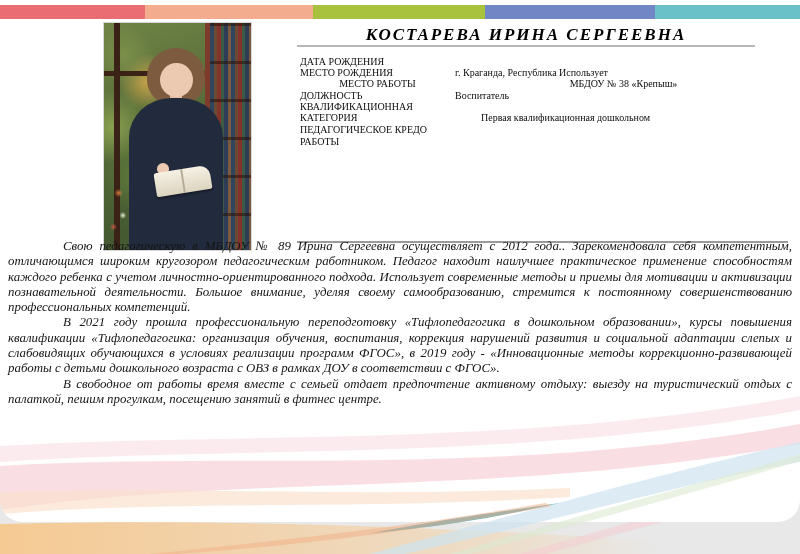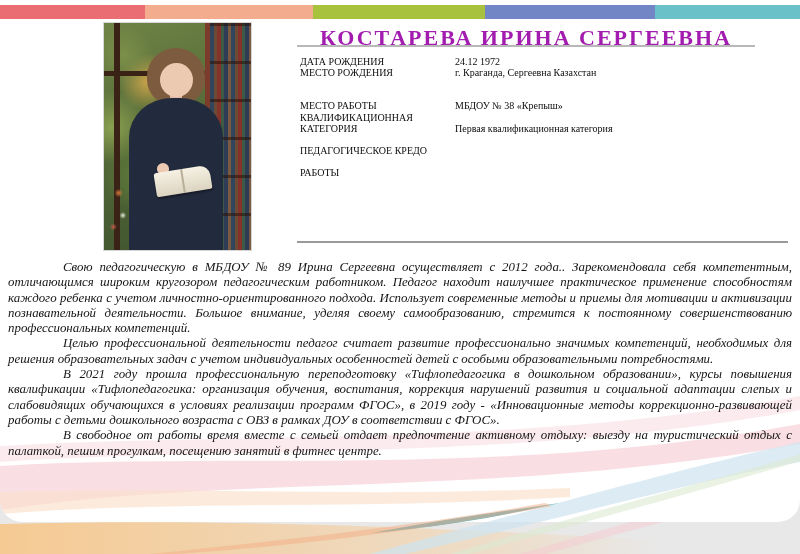--- a/index.html
+++ b/index.html
@@ -48,31 +48,31 @@
   .ph-neck{position:absolute;left:44%;top:22%;width:12%;height:5%;background:#e2b9a2;}
   .ph-body{position:absolute;left:2%;top:25%;width:96%;height:75%;background:#222a3d;
     border-radius:46% 46% 6% 6% / 26% 26% 0 0;}
   .ph-book{position:absolute;left:28%;top:60%;width:58%;height:12%;
     background:linear-gradient(#f6f1e4,#dcd4c0);transform:rotate(-9deg);
     border-radius:3px 10px 2px 2px;box-shadow:0 2px 2px rgba(0,0,0,.35);}
   .ph-book:after{content:"";position:absolute;left:48%;top:0;width:2px;height:100%;background:#b9ae97;}
   .ph-hand{position:absolute;left:30%;top:57%;width:13%;height:6%;background:#eccab2;border-radius:50%;}
   
   .title{position:absolute;left:297px;top:25px;width:458px;text-align:center;
-    font-size:22px;font-weight:bold;letter-spacing:2px;color:#a21caf;z-index:2;white-space:nowrap;}
+    font-size:17px;font-weight:bold;letter-spacing:2px;color:#000000;z-index:2;white-space:nowrap;font-style:italic;}
   .title-underline{position:absolute;left:297px;top:45px;width:458px;height:2px;background:#b8b8b8;z-index:2;}
   .info{position:absolute;left:300px;top:56px;width:492px;z-index:2;}
   .info .row{display:flex;align-items:flex-start;font-size:10px;line-height:11.2px;font-weight:normal;color:#0d0d0d;}
-  .info .row.align-bottom{align-items:flex-end;}
+  .info .row.align-bottom{align-items:flex-end;gap:26px;}
   .info .lbl{width:155px;flex:0 0 155px;}
   .info .val{flex:1;}
-  .gap-lg{margin-top:22px;} .gap-md{margin-top:11px;}
+  .gap-lg{text-align:center;} .gap-md{margin-top:1px;}
   .section-divider{position:absolute;left:297px;top:241px;width:491px;height:1.5px;background:#9a9a9a;z-index:2;}
   
-  .bodytext{position:absolute;left:8px;top:260px;width:784px;z-index:2;}
+  .bodytext{position:absolute;left:8px;top:239px;width:784px;z-index:2;}
   .bodytext p{margin:0;font-style:italic;font-size:12.9px;line-height:15.3px;
     text-align:justify;text-indent:55px;color:#151515;}
 </style>
 </head>
 <body>
 
 <div class="page">
 
   <svg class="ribbons-under" viewBox="0 0 800 554">
     <defs>
@@ -125,45 +125,47 @@
         <div class="ph-book"></div>
       </div>
     </div>
 
     <div class="title">КОСТАРЕВА ИРИНА СЕРГЕЕВНА</div>
     <div class="title-underline"></div>
 
     <div class="info">
       <div class="row">
         <div class="lbl">ДАТА РОЖДЕНИЯ</div>
-        <div class="val">24.12 1972</div>
       </div>
       <div class="row">
         <div class="lbl">МЕСТО РОЖДЕНИЯ</div>
-        <div class="val">г. Краганда, Сергеевна Казахстан</div>
+        <div class="val">г. Краганда, Республика Использует</div>
       </div>
       <div class="row gap-lg">
         <div class="lbl">МЕСТО РАБОТЫ</div>
         <div class="val">МБДОУ № 38 «Крепыш»</div>
       </div>
+      <div class="row">
+        <div class="lbl">ДОЛЖНОСТЬ</div>
+        <div class="val">Воспитатель</div>
+      </div>
       <div class="row align-bottom">
         <div class="lbl">КВАЛИФИКАЦИОННАЯ КАТЕГОРИЯ</div>
-        <div class="val">Первая квалификационная категория</div>
+        <div class="val">Первая квалификационная дошкольном</div>
       </div>
       <div class="row gap-md">
         <div class="lbl">ПЕДАГОГИЧЕСКОЕ КРЕДО</div>
       </div>
       <div class="row gap-md">
         <div class="lbl">РАБОТЫ</div>
       </div>
     </div>
 
     <div class="section-divider"></div>
 
     <div class="bodytext">
       <p>Свою педагогическую в МБДОУ № 89 Ирина Сергеевна осуществляет с 2012 года.. Зарекомендовала себя компетентным, отличающимся широким кругозором педагогическим работником. Педагог находит наилучшее практическое применение способностям каждого ребенка с учетом личностно-ориентированного подхода. Использует современные методы и приемы для мотивации и активизации познавательной деятельности. Большое внимание, уделяя своему самообразованию, стремится к постоянному совершенствованию профессиональных компетенций.</p>
-      <p>Целью профессиональной деятельности педагог считает развитие профессионально значимых компетенций, необходимых для решения образовательных задач с учетом индивидуальных особенностей детей с особыми образовательными потребностями.</p>
       <p>В 2021 году прошла профессиональную переподготовку «Тифлопедагогика в дошкольном образовании», курсы повышения квалификации «Тифлопедагогика: организация обучения, воспитания, коррекция нарушений развития и социальной адаптации слепых и слабовидящих обучающихся в условиях реализации программ ФГОС», в 2019 году - «Инновационные методы коррекционно-развивающей работы с детьми дошкольного возраста с ОВЗ в рамках ДОУ в соответствии с ФГОС».</p>
       <p>В свободное от работы время вместе с семьей отдает предпочтение активному отдыху: выезду на туристический отдых с палаткой, пешим прогулкам, посещению занятий в фитнес центре.</p>
     </div>
 
   </div>
 </div>
 
 </body></html>

